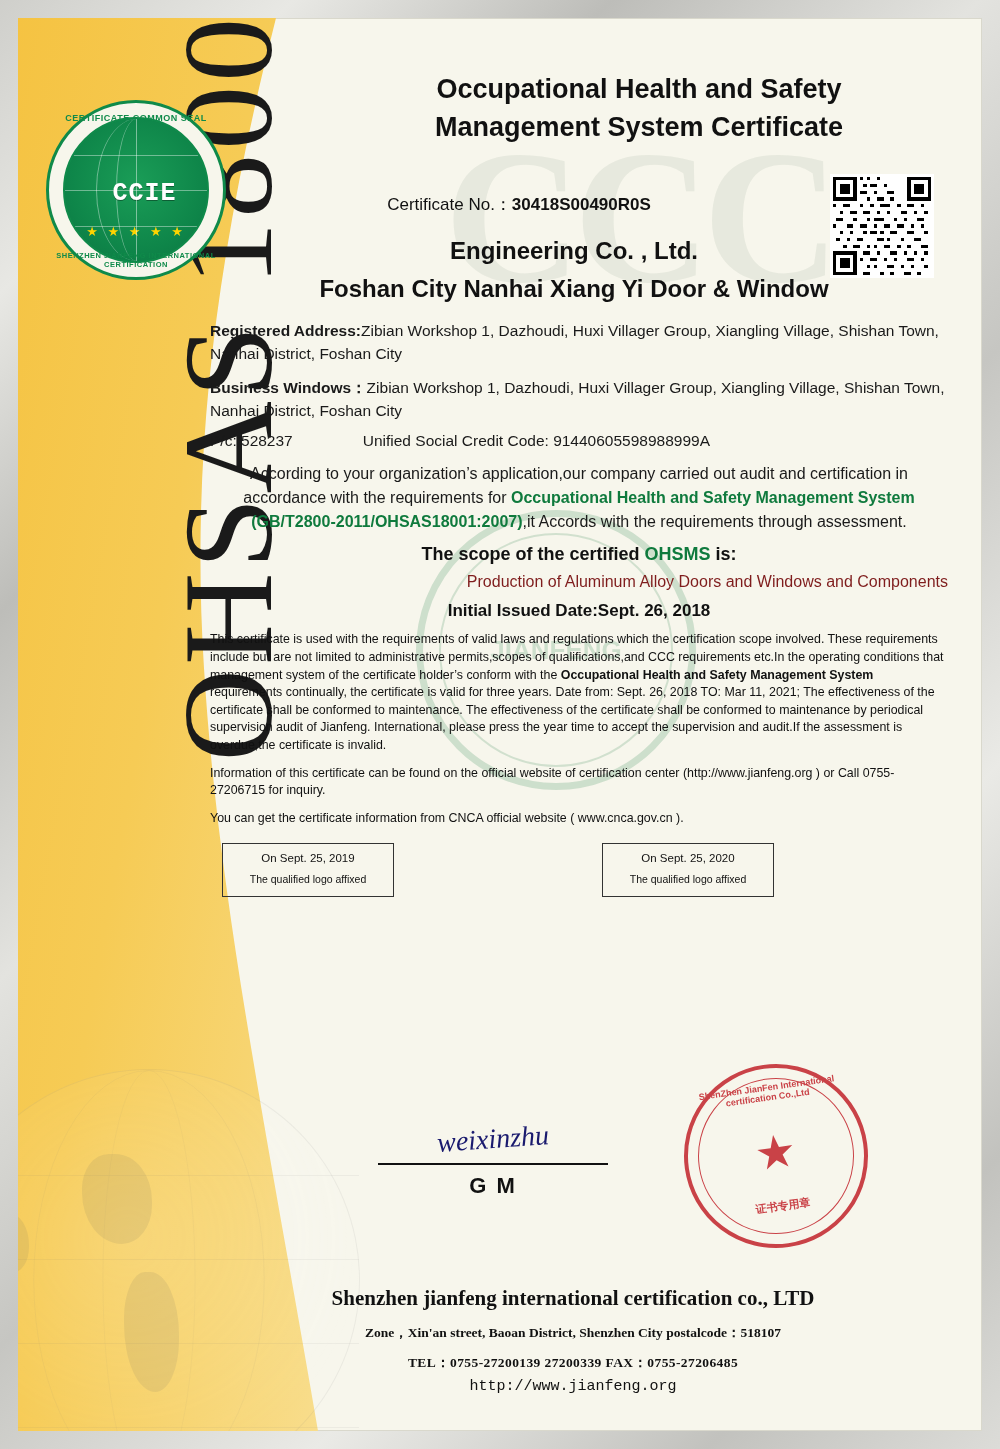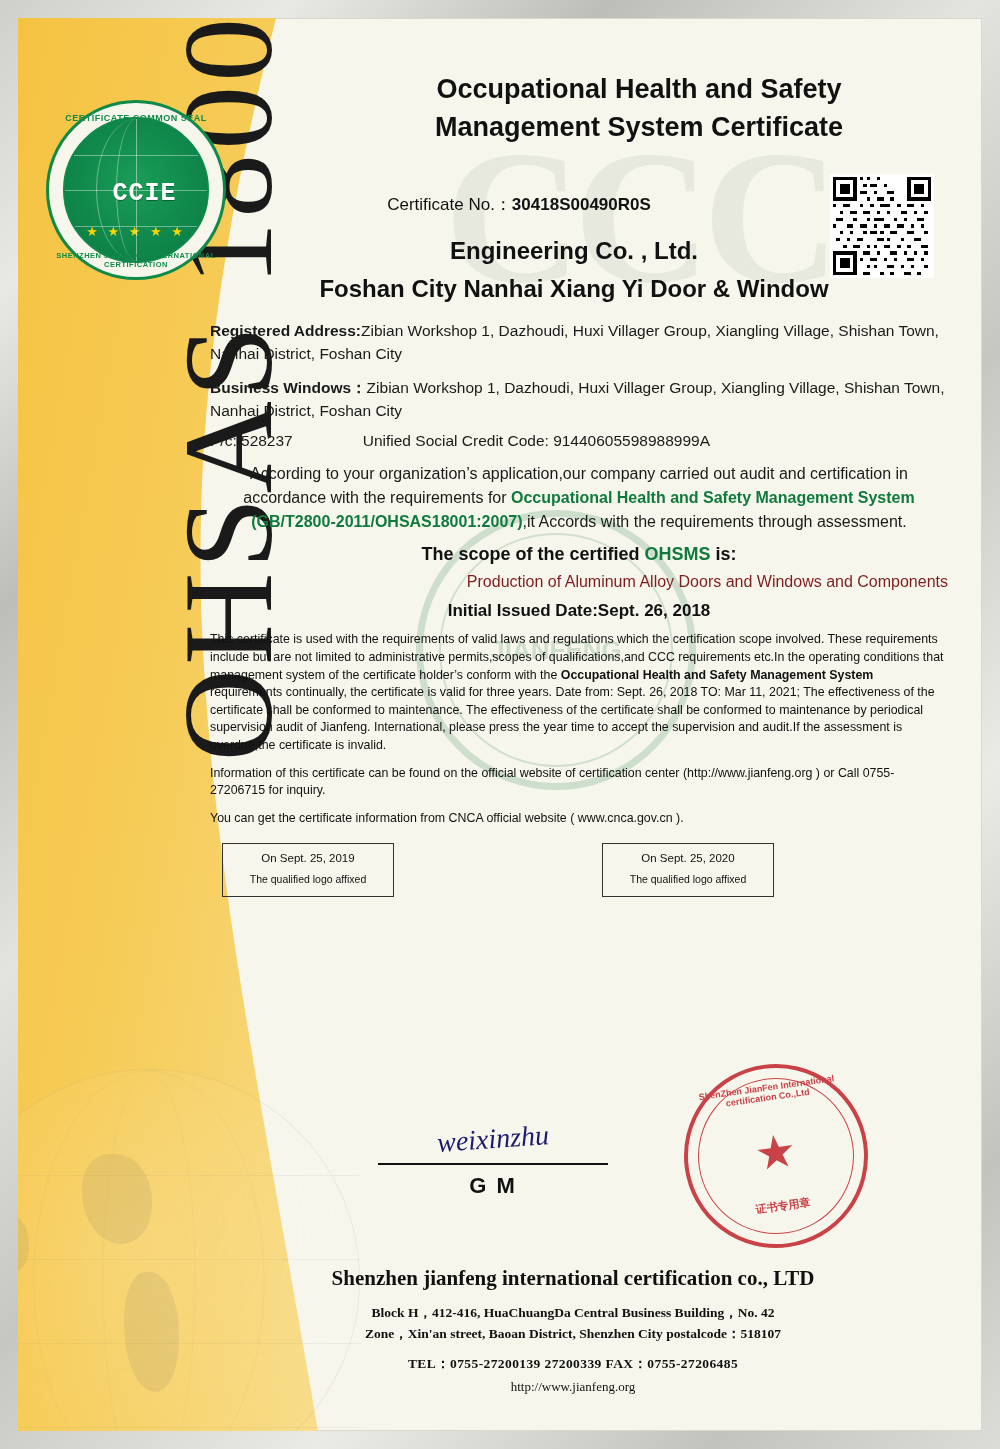--- a/index.html
+++ b/index.html
@@ -212,21 +212,21 @@
   }
 
   
   .footer{
     position:absolute;left:180px;right:34px;bottom:36px;text-align:center;color:#111;
     font-family:"Liberation Serif",serif;
   }
   .f-org{font-size:21px;font-weight:bold;}
   .f-addr{font-size:13.5px;font-weight:bold;margin-top:12px;line-height:1.55;}
   .f-tel{font-size:13.5px;font-weight:bold;margin-top:10px;letter-spacing:.4px;}
-  .f-web{font-size:13px;margin-top:6px;font-family:Liberation Serif, serif;}
+  .f-web{font-size:15px;margin-top:6px;font-family:Liberation Mono, monospace;}
 </style>
 </head>
 <body>
 
 <div id="cert">
   <div id="page">
 
     <div class="band"></div>
 
     <div class="globe">
@@ -436,21 +436,20 @@
 
     <div class="redstamp">
       <div class="redarc">ShenZhen JianFen International certification Co.,Ltd</div>
       <div class="redstar">★</div>
       <div class="redtxt">证书专用章</div>
     </div>
 
     <div class="footer">
       <div class="f-org">Shenzhen jianfeng international certification co., LTD</div>
       <div class="f-addr">
-        <div>Block H，412-416, HuaChuangDa Central Business Building，No. 42</div>
         <div>Zone，Xin'an street, Baoan District, Shenzhen City  postalcode：518107</div>
       </div>
       <div class="f-tel">TEL：0755-27200139  27200339      FAX：0755-27206485</div>
       <div class="f-web">http://www.jianfeng.org</div>
     </div>
 
   </div>
 </div>
 
 </body></html>

